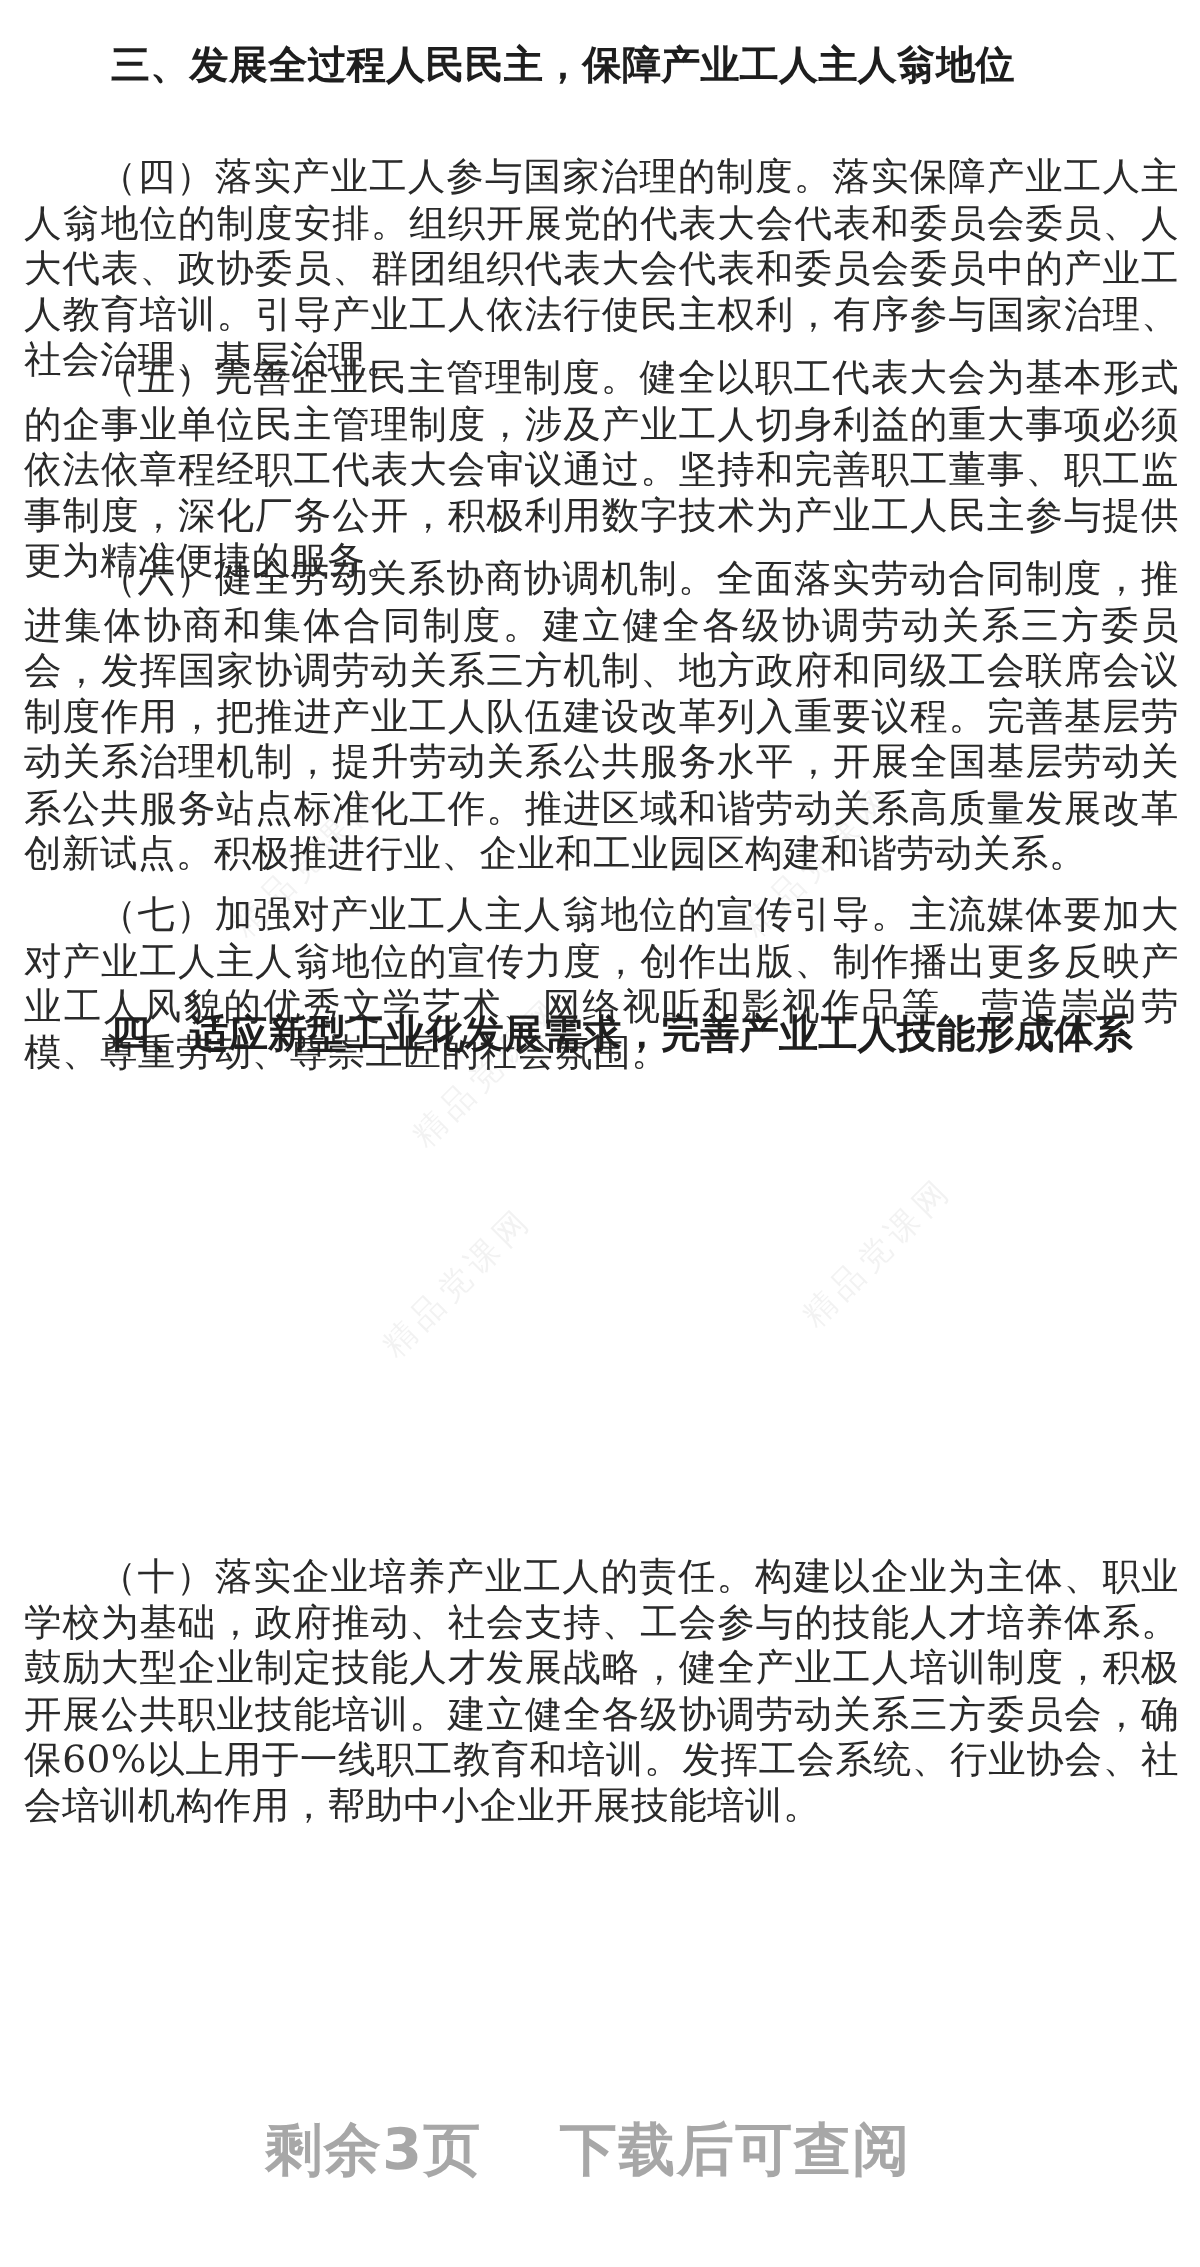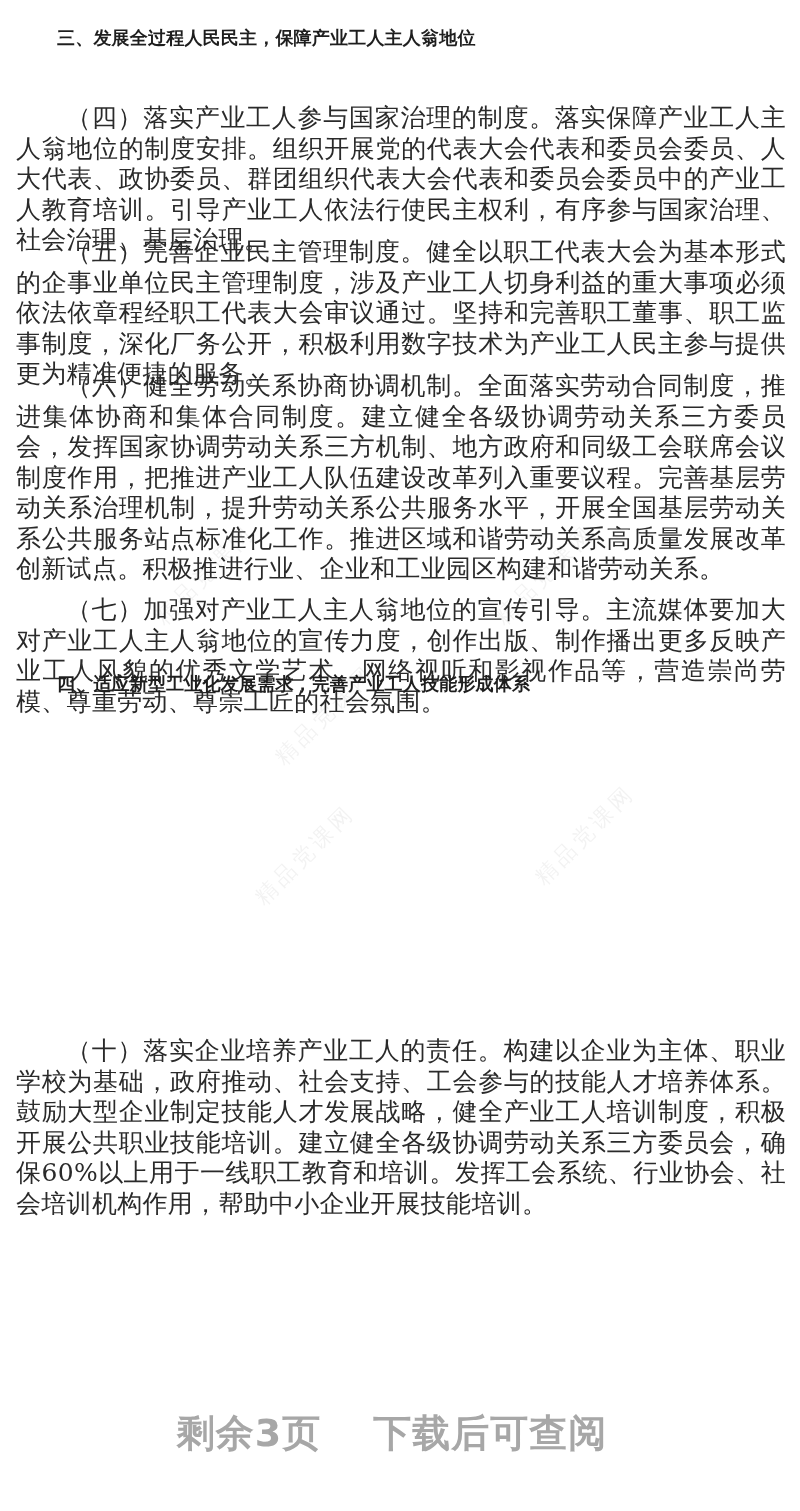--- a/index.html
+++ b/index.html
@@ -1,20 +1,20 @@
 <!DOCTYPE html>
 <html><head>
 <meta charset="utf-8">
 <style>
   html, body { margin: 0; padding: 0; background: #ffffff; }
   body { width: 800px; height: 1511px; position: relative; overflow: hidden;
          font-family: "DejaVu Serif", "Liberation Serif", serif; color: #2b2b2b; }
   .page { position: absolute; left: 0; top: 0; width: 800px; height: 1511px; }
-  .heading { position: absolute; left: 57px; font-family: "DejaVu Sans", "Liberation Sans", sans-serif;
-             font-weight: bold; font-size: 18px; letter-spacing: 0.2px; color: #1e1e1e; white-space: nowrap; }
+  .heading { position: absolute; left: 74px; font-family: "DejaVu Sans", "Liberation Sans", sans-serif;
+             font-weight: bold; font-size: 26px; letter-spacing: 0.2px; color: #1e1e1e; white-space: nowrap; }
   .para { position: absolute; left: 16px; width: 770px; font-size: 25px; line-height: 30.5px;
           text-indent: 2em; text-align: justify; color: #2a2a2a; letter-spacing: 0.3px; }
   .watermark { position: absolute; font-family: "DejaVu Sans", sans-serif; font-size: 22px; color: rgba(0,0,0,0.05);
                transform: rotate(-45deg); white-space: nowrap; pointer-events: none; letter-spacing: 4px; }
   .footer { position: absolute; left: 0; width: 784px; top: 1408px; text-align: center;
             font-family: "DejaVu Sans", "Liberation Sans", sans-serif; font-weight: bold; font-size: 38px;
             color: #a7a7a7; letter-spacing: 1px; }
   .footer span { display: inline-block; }
   .footer .gap { width: 52px; }
 </style>

